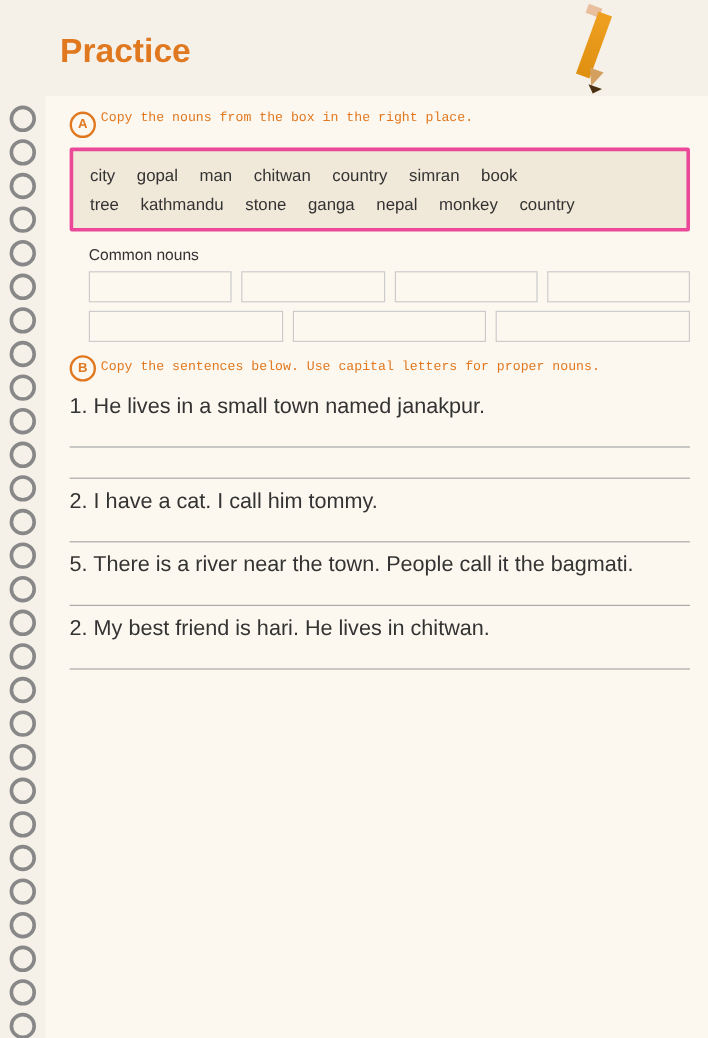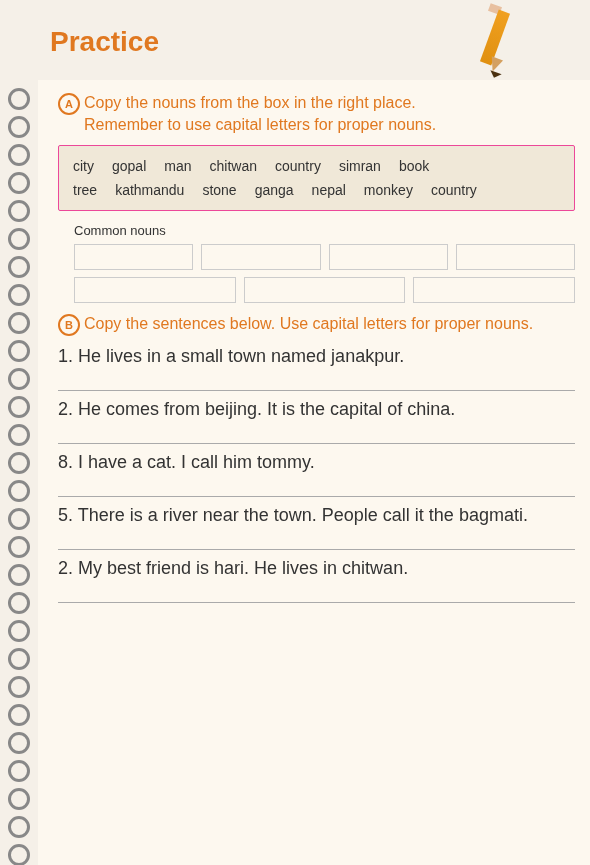--- a/index.html
+++ b/index.html
@@ -39,26 +39,26 @@
       border: 3px solid #888;
       border-radius: 50%;
       background: transparent;
       margin: 3px 0;
       flex-shrink: 0;
     }
 
     
     .title-area {
       position: absolute;
-      top: 26px;
+      top: 12px;
       left: 40px;
       right: 0;
       height: 70px;
       display: flex;
-      align-items: flex-start;
+      align-items: center;
       padding-bottom: 8px;
     }
 
     .title-text {
       font-size: 28px;
       font-weight: bold;
       color: #e07820;
       padding-left: 10px;
     }
 
@@ -154,28 +154,29 @@
       font-size: 11px;
       font-weight: bold;
       color: #e07820;
       flex-shrink: 0;
       margin-right: 4px;
       margin-top: 1px;
     }
 
     .section-instruction {
       color: #e07820;
-      font-size: 16px;
+      font-size: 11px;
       line-height: 1.4;
+      font-family: Liberation Mono, monospace;
     }
 
     
     .word-box {
       background: #f0e8d8;
-      border: 1px solid #ec4899;
+      border: 3px solid #ec4899;
       padding: 8px 14px;
       margin-bottom: 12px;
       border-radius: 2px;
     }
 
     .word-row {
       display: flex;
       gap: 18px;
       align-items: center;
       padding: 4px 0;
@@ -290,21 +291,20 @@
     <div class="pencil-tip"></div>
     <div class="pencil-tip-point"></div>
   </div>
 
   <div class="main-content">
 
     <div class="section-a-header">
       <div class="circle-label">A</div>
       <div class="section-instruction">
         <span>Copy the nouns from the box in the right place.</span><br>
-        <span>Remember to use capital letters for proper nouns.</span>
       </div>
     </div>
 
     <div class="word-box">
       <div class="word-row">
         <span class="word-item">city</span>
         <span class="word-item">gopal</span>
         <span class="word-item">man</span>
         <span class="word-item">chitwan</span>
         <span class="word-item">country</span>
@@ -342,25 +342,24 @@
       <div class="circle-label">B</div>
       <div class="section-instruction">Copy the sentences below. Use capital letters for proper nouns.</div>
     </div>
 
     <ul class="sentences-list">
       <li class="sentence-item">
         <div class="sentence-text">1. He lives in a small town named janakpur.</div>
         <div class="write-line"></div>
       </li>
       <li class="sentence-item">
-        <div class="sentence-text">2. He comes from beijing. It is the capital of china.</div>
-        <div class="write-line"></div>
-      </li>
-      <li class="sentence-item">
-        <div class="sentence-text">8. I have a cat. I call him tommy.</div>
+        <div class="write-line"></div>
+      </li>
+      <li class="sentence-item">
+        <div class="sentence-text">2. I have a cat. I call him tommy.</div>
         <div class="write-line"></div>
       </li>
       <li class="sentence-item">
         <div class="sentence-text">5. There is a river near the town. People call it the bagmati.</div>
         <div class="write-line"></div>
       </li>
       <li class="sentence-item">
         <div class="sentence-text">2. My best friend is hari. He lives in chitwan.</div>
         <div class="write-line"></div>
       </li>

